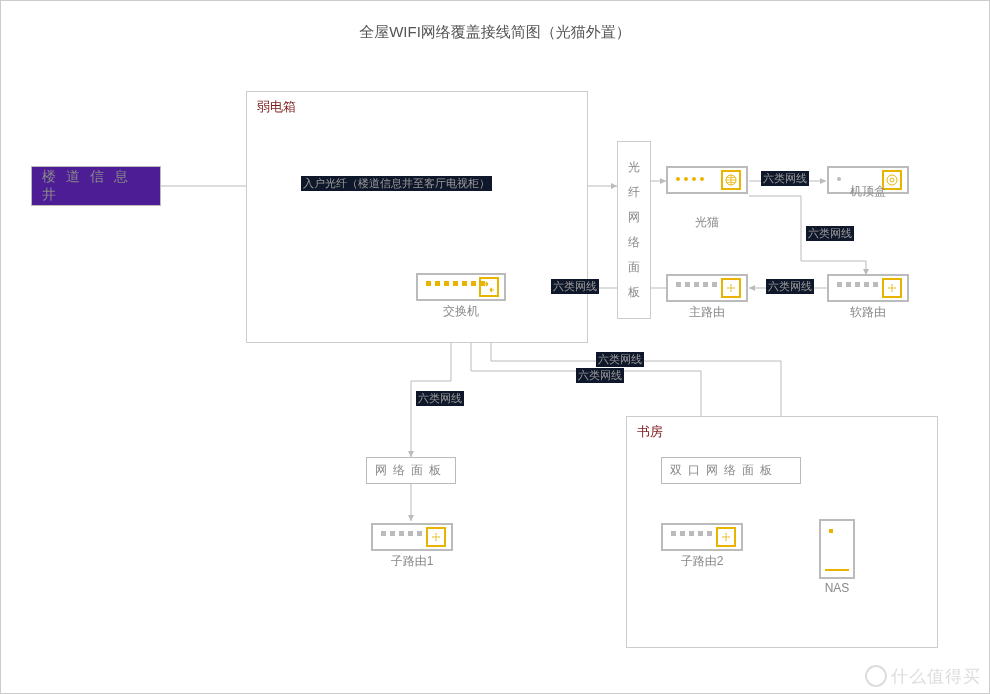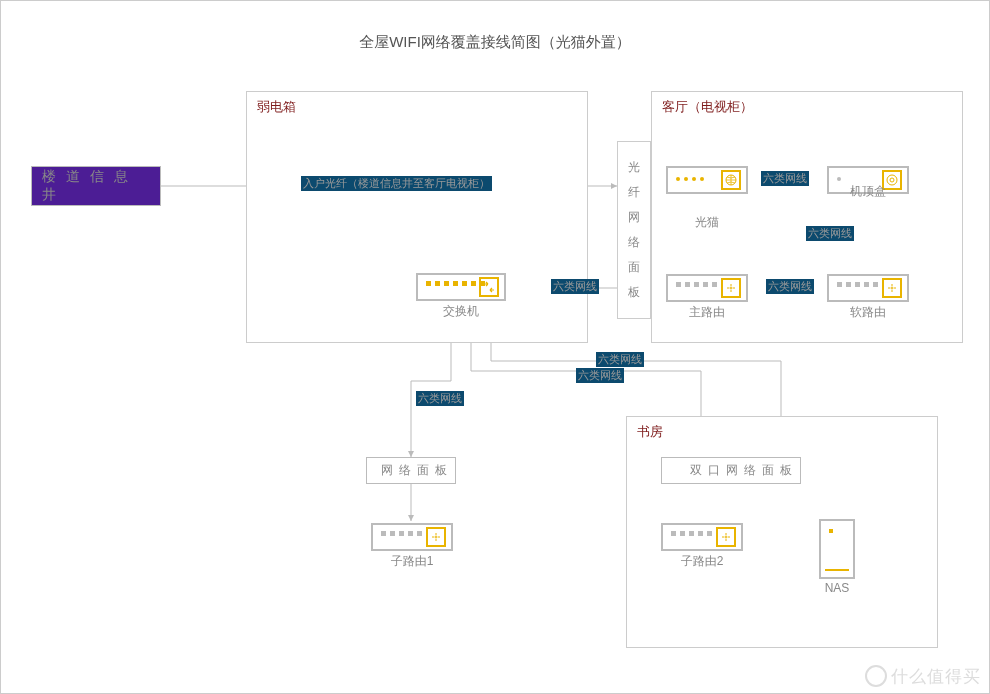--- a/index.html
+++ b/index.html
@@ -1,34 +1,34 @@
 <!DOCTYPE html>
 <html><head>
 <meta charset="utf-8">
 <style>
 html,body{margin:0;padding:0;background:#fff;font-family:"Microsoft YaHei","Helvetica Neue",Arial,sans-serif}
 .canvas{position:relative;width:990px;height:694px;border:1px solid #ccc;background:#fff;box-sizing:border-box}
-.title{text-align:center;font-size:15px;color:#555;padding-top:32px;padding-bottom:10px}
+.title{text-align:center;font-size:15px;color:#555;padding-top:22px;padding-bottom:10px}
 .zone{position:absolute;border:1px solid #ccc;background:#fff}
 .zone-label{position:absolute;top:6px;left:10px;font-size:13px;color:#7f1d1d}
 .info-well{position:absolute;border:1px solid #bbb;background:#4c1d95;display:flex;align-items:center;justify-content:center;font-size:14px;color:#888;letter-spacing:10px;padding-left:10px;box-sizing:border-box}
 .device{position:absolute;border:2px solid #bbb;background:#fff;box-sizing:border-box}
 .device .ports{display:flex;gap:4px;padding:6px 0 0 8px}
 .device .ports span{width:5px;height:5px;background:#e9b400;display:inline-block}
 .device .ports.gray span{background:#bbb}
 .device .icon{position:absolute;right:5px;top:50%;transform:translateY(-50%);width:20px;height:20px;border:2px solid #e9b400;box-sizing:border-box;display:flex;align-items:center;justify-content:center}
 .device .icon svg{width:12px;height:12px}
 .devlabel{position:absolute;font-size:12px;color:#888;width:100%;text-align:center}
 .panel-v{position:absolute;border:1px solid #ccc;background:#fff;display:flex;flex-direction:column;align-items:center;justify-content:center;font-size:12px;color:#888;padding:4px 4px}
 .panel-v span{display:block;margin:4px 0}
-.panel-h{position:absolute;border:1px solid #bbb;background:#fff;font-size:12px;color:#888;text-align:right;letter-spacing:6px;padding:4px 2px 4px 8px;box-sizing:border-box}
+.panel-h{position:absolute;border:1px solid #bbb;background:#fff;font-size:12px;color:#888;text-align:left;letter-spacing:6px;padding:4px 2px 4px 8px;box-sizing:border-box}
 .nas{position:absolute;border:2px solid #bbb;background:#fff;box-sizing:border-box}
 .nas::before{content:"";position:absolute;left:8px;top:8px;width:4px;height:4px;background:#e9b400}
 .nas::after{content:"";position:absolute;left:4px;right:4px;bottom:6px;height:2px;background:#e9b400}
-.cablelabel{position:absolute;font-size:11px;color:#999;background:#0c4a6e;padding:0 2px}
+.cablelabel{position:absolute;font-size:11px;color:#999;background:#0f172a;padding:0 2px}
 .watermark{position:absolute;right:8px;bottom:4px;font-size:17px;font-weight:normal;color:#ddd;letter-spacing:1px}
 .watermark .logo{display:inline-block;width:18px;height:18px;border:2px solid #ddd;border-radius:50%;vertical-align:middle;margin-right:4px;position:relative;top:-2px}
 svg.wires{position:absolute;left:0;top:0;width:990px;height:694px;pointer-events:none}
 svg.wires line, svg.wires polyline{stroke:#bbb;stroke-width:1;fill:none}
 svg.wires .arrow{fill:#bbb}
 </style>
 </head>
 <body>
 
 <div class="canvas">
@@ -98,23 +98,20 @@
 
   <div class="panel-v" style="left:616px;top:140px;width:24px;height:168px">
     <span>光</span>
       <span>纤</span>
       <span>网</span>
       <span>络</span>
       <span>面</span>
       <span>板</span>
   </div>
 
-  <div class="zone" style="left:650px;top:90px;width:310px;height:250px">
-    <div class="zone-label">客厅（电视柜）</div>
-  </div>
 
   <div class="device" style="left:665px;top:165px;width:82px;height:28px">
     <div class="ports" style="padding-top:9px">
         <span style="width:4px;height:4px;border-radius:50%"></span>
         <span style="width:4px;height:4px;border-radius:50%"></span>
         <span style="width:4px;height:4px;border-radius:50%"></span>
         <span style="width:4px;height:4px;border-radius:50%"></span>
       </div>
     <div class="icon">
         <svg viewBox="0 0 12 12">

